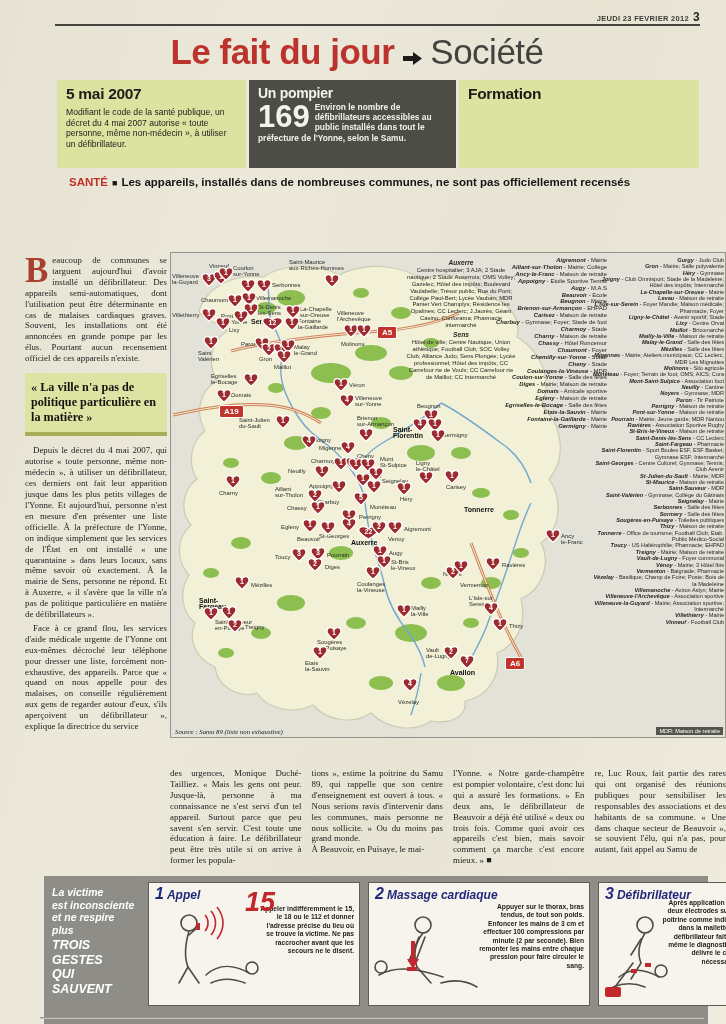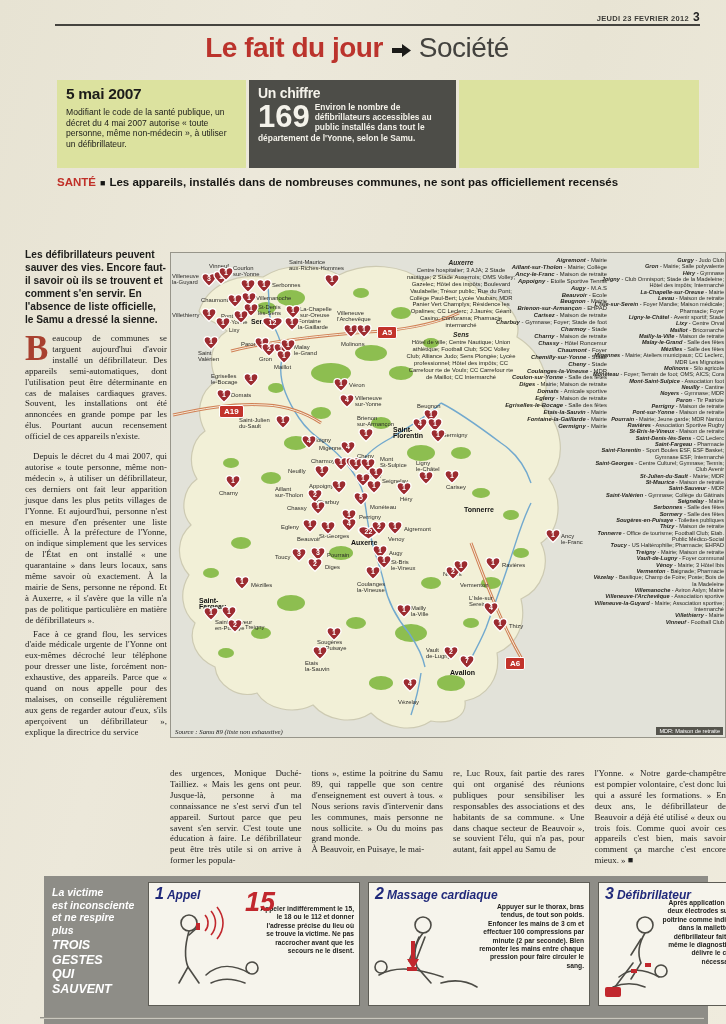--- a/index.html
+++ b/index.html
@@ -6,41 +6,41 @@
   .page{position:relative;width:726px;height:1024px;overflow:hidden;
     background:linear-gradient(105deg,#e7e3d3 0%,#ece8da 30%,#e8e4d4 60%,#efebdd 100%);
     font-family:"Liberation Serif",serif;color:#1d1d1b;}
   
   .dateline{position:absolute;top:10px;right:26px;font-family:"Liberation Sans",sans-serif;
     font-size:7.5px;font-weight:bold;color:#3a3a36;letter-spacing:.3px;}
   .pageno{font-size:12px;margin-left:4px;color:#222;}
   .toprule{position:absolute;top:24px;left:55px;right:26px;height:2px;background:#45443f;}
   
   .sechead{position:absolute;top:32px;left:0;width:714px;text-align:center;
-    font-family:"Liberation Sans",sans-serif;font-size:28px;letter-spacing:-.5px;}
+    font-family:"Liberation Sans",sans-serif;font-size:35px;letter-spacing:-.5px;}
   .sechead .red{color:#bb332c;font-weight:bold;}
   .sechead .arrow{display:inline-block;margin:0 7px 2px 9px;vertical-align:middle;}
   .sechead .soc{color:#43423e;font-weight:normal;}
   
   .ibox{position:absolute;top:80px;height:88px;box-sizing:border-box;padding:5px 9px;
     font-family:"Liberation Sans",sans-serif;}
   .ibox.yellow{background:#dce29f;color:#1c1c1a;}
   .ibox.dark{background:#4d4d48;color:#f4f2ea;}
   .ibox1{left:57px;width:189px;}
   .ibox2{left:249px;width:207px;}
   .ibox3{left:459px;width:240px;}
   .ibox-title{font-size:15.5px;font-weight:bold;margin-bottom:4px;letter-spacing:-.3px;}
   .ibox-body{font-size:8.6px;line-height:10.6px;}
   .chiffre-label{font-size:14px;margin-bottom:1px;}
   .num169{float:left;font-size:31px;font-weight:bold;line-height:28px;margin:1px 5px 0 0;}
   .ibox2 .ibox-body{font-weight:bold;font-size:8.4px;line-height:10.2px;}
   
   .kicker{position:absolute;top:176px;left:57px;width:650px;font-family:"Liberation Sans",sans-serif;
     font-size:11.5px;font-weight:bold;color:#161614;}
-  .kicker .sante{color:#c03028;}
+  .kicker .sante{color:#c03028;margin-left:12px;}
   .kicker .sq{font-size:9px;margin:0 4px;}
   .headline{position:absolute;top:190px;left:24px;width:690px;font-family:"Liberation Sans",sans-serif;
     font-size:38px;font-weight:bold;letter-spacing:-1.2px;color:#3b3a36;}
   
   .leftcol{position:absolute;left:25px;top:248px;width:142px;}
   .standfirst{font-family:"Liberation Sans",sans-serif;font-weight:bold;font-size:10.2px;
     line-height:13px;color:#1c1c1a;}
   .byline{margin-top:7px;border-top:2.5px solid #2e2d2a;padding-top:2px;text-align:center;
     font-family:"Liberation Sans",sans-serif;border-bottom:1px solid #8b897f;padding-bottom:3px;}
   .byline .who{font-size:7.6px;font-weight:bold;color:#17171a;}
@@ -122,35 +122,36 @@
     <span class="red">Le fait du jour</span><span class="arrow"><svg width="20" height="15" viewBox="0 0 20 15">
           <path d="M0,5 L10,5 L10,1 L19,7.5 L10,14 L10,10 L0,10 Z" fill="#1b1b19"></path>
         </svg></span><span class="soc">Société</span>
   </div>
 
   <div class="ibox yellow ibox1">
     <div class="ibox-title">5 mai 2007</div>
     <div class="ibox-body">Modifiant le code de la santé publique, un décret du 4 mai 2007 autorise « toute personne, même non-médecin », à utiliser un défibrillateur.</div>
   </div>
   <div class="ibox dark ibox2">
-    <div class="ibox-title chiffre-label">Un chiffre</div>
+    <div class="ibox-title chiffre-label">Un pompier</div>
     <span class="num169">169</span>
-    <div class="ibox-body">Environ le nombre de défibrillateurs accessibles au public installés dans tout le département de l'Yonne, selon le Samu.</div>
+    <div class="ibox-body">Environ le nombre de défibrillateurs accessibles au public installés dans tout le préfecture de l'Yonne, selon le Samu.</div>
   </div>
   <div class="ibox yellow ibox3">
+    <div class="ibox-title">Formation</div>
   </div>
 
   <div class="kicker">
     <span class="sante">SANTÉ</span><span class="sq">■</span><span>Les appareils, installés dans de nombreuses communes, ne sont pas officiellement recensés</span>
   </div>
 
 
   <div class="leftcol">
-    <div class="standfirst">Les défibrillateurs peuvent sauver des vies. Encore faut-il savoir où ils se trouvent et comment s'en servir. En l'absence de liste officielle, le Samu a dressé la sienne.</div>
     <div class="btext p1"><span class="dropcap">B</span><span>eaucoup de communes se targuent aujourd'hui d'avoir installé un défibrillateur. Des appareils semi-automatiques, dont l'utilisation peut être déterminante en cas de malaises cardiaques graves. Souvent, les installations ont été annoncées en grande pompe par les élus. Pourtant aucun recensement officiel de ces appareils n'existe.</span></div>
+    <div class="pullquote">« La ville n'a pas de politique particulière en la matière »</div>
     <div class="btext p2">Depuis le décret du 4 mai 2007, qui autorise « toute personne, même non-médecin », à utiliser un défibrillateur, ces derniers ont fait leur apparition jusque dans les plus petits villages de l'Yonne. Et aujourd'hui, personne n'est en mesure d'en présenter une liste officielle. À la préfecture de l'Yonne, on indique simplement que les services de l'État en ont installé « une quarantaine » dans leurs locaux, sans même savoir où exactement. À la mairie de Sens, personne ne répond. Et à Auxerre, « il s'avère que la ville n'a pas de politique particulière en matière de défibrillateurs ».</div>
     <div class="btext p3">Face à ce grand flou, les services d'aide médicale urgente de l'Yonne ont eux-mêmes décroché leur téléphone pour dresser une liste, forcément non-exhaustive, des appareils. Parce que « quand on nous appelle pour des malaises, on conseille régulièrement aux gens de regarder autour d'eux, s'ils aperçoivent un défibrillateur », explique la directrice du service</div>
   </div>
 
   <div class="mapbox">
     <div class="mapcontent">
       <svg class="base" width="556" height="486" viewBox="0 0 556 486">
         <rect x="0" y="0" width="556" height="486" fill="#e2e2d9"></rect>
         <path fill="#f2f0d7" stroke="#cdcab2" stroke-width="1.2" d="M 28,58 C 36,34 62,20 92,24 C 114,10 146,10 168,22 C 196,8 232,12 252,28 C 268,18 296,20 308,38
              C 330,46 352,60 346,84 C 372,100 382,130 370,152 C 392,172 396,206 378,226 C 392,246 390,276 370,290
@@ -892,22 +893,22 @@
 
       <div class="source">Source : Samu 89 (liste non exhaustive)</div>
       <div class="mdrnote">MDR: Maison de retraite</div>
     </div>
   </div>
 
   <div class="bottomcols" id="bottom-cols">
       <div class="bcol">des urgences, Monique Duché-Tailliez. « Mais les gens ont peur. Jusque-là, personne à ma connaissance ne s'est servi d'un tel appareil. Surtout parce que peu savent s'en servir. C'est toute une éducation à faire. Le défibrillateur peut être très utile si on arrive à former les popula-</div>
       <div class="bcol">tions », estime la poitrine du Samu 89, qui rappelle que son centre d'enseignement est ouvert à tous. « Nous serions ravis d'intervenir dans les communes, mais personne ne nous sollicite. » Ou du moins pas grand monde.
 À Beauvoir, en Puisaye, le mai-</div>
+      <div class="bcol">l'Yonne. « Notre garde-champêtre est pompier volontaire, c'est donc lui qui a assuré les formations. » En deux ans, le défibrillateur de Beauvoir a déjà été utilisé « deux ou trois fois. Comme quoi avoir ces appareils c'est bien, mais savoir comment ça marche c'est encore mieux. » ■</div>
       <div class="bcol">re, Luc Roux, fait partie des rares qui ont organisé des réunions publiques pour sensibiliser les responsables des associations et des habitants de sa commune. « Une dans chaque secteur de Beauvoir », se souvient l'élu, qui n'a pas, pour autant, fait appel au Samu de</div>
-      <div class="bcol">l'Yonne. « Notre garde-champêtre est pompier volontaire, c'est donc lui qui a assuré les formations. » En deux ans, le défibrillateur de Beauvoir a déjà été utilisé « deux ou trois fois. Comme quoi avoir ces appareils c'est bien, mais savoir comment ça marche c'est encore mieux. » ■</div>
     </div>
 
   <div class="banner">
     <div class="intro">
       <div class="l1">La victime
 est inconsciente
 et ne respire
 plus</div>
       <div class="l2">TROIS
 GESTES

